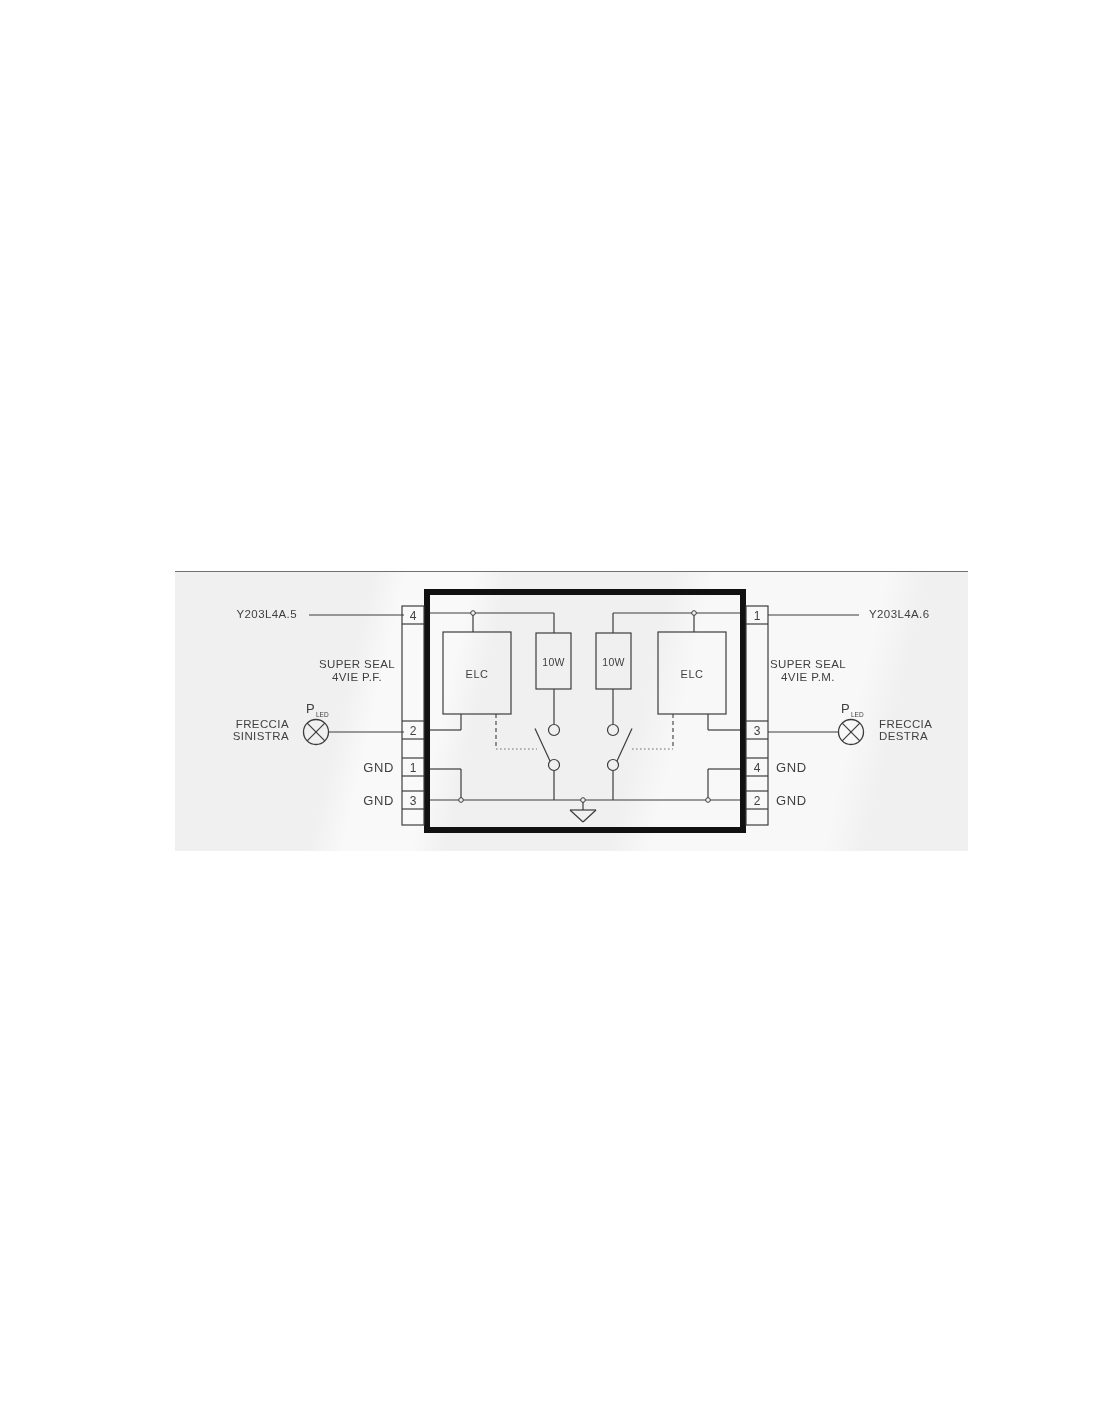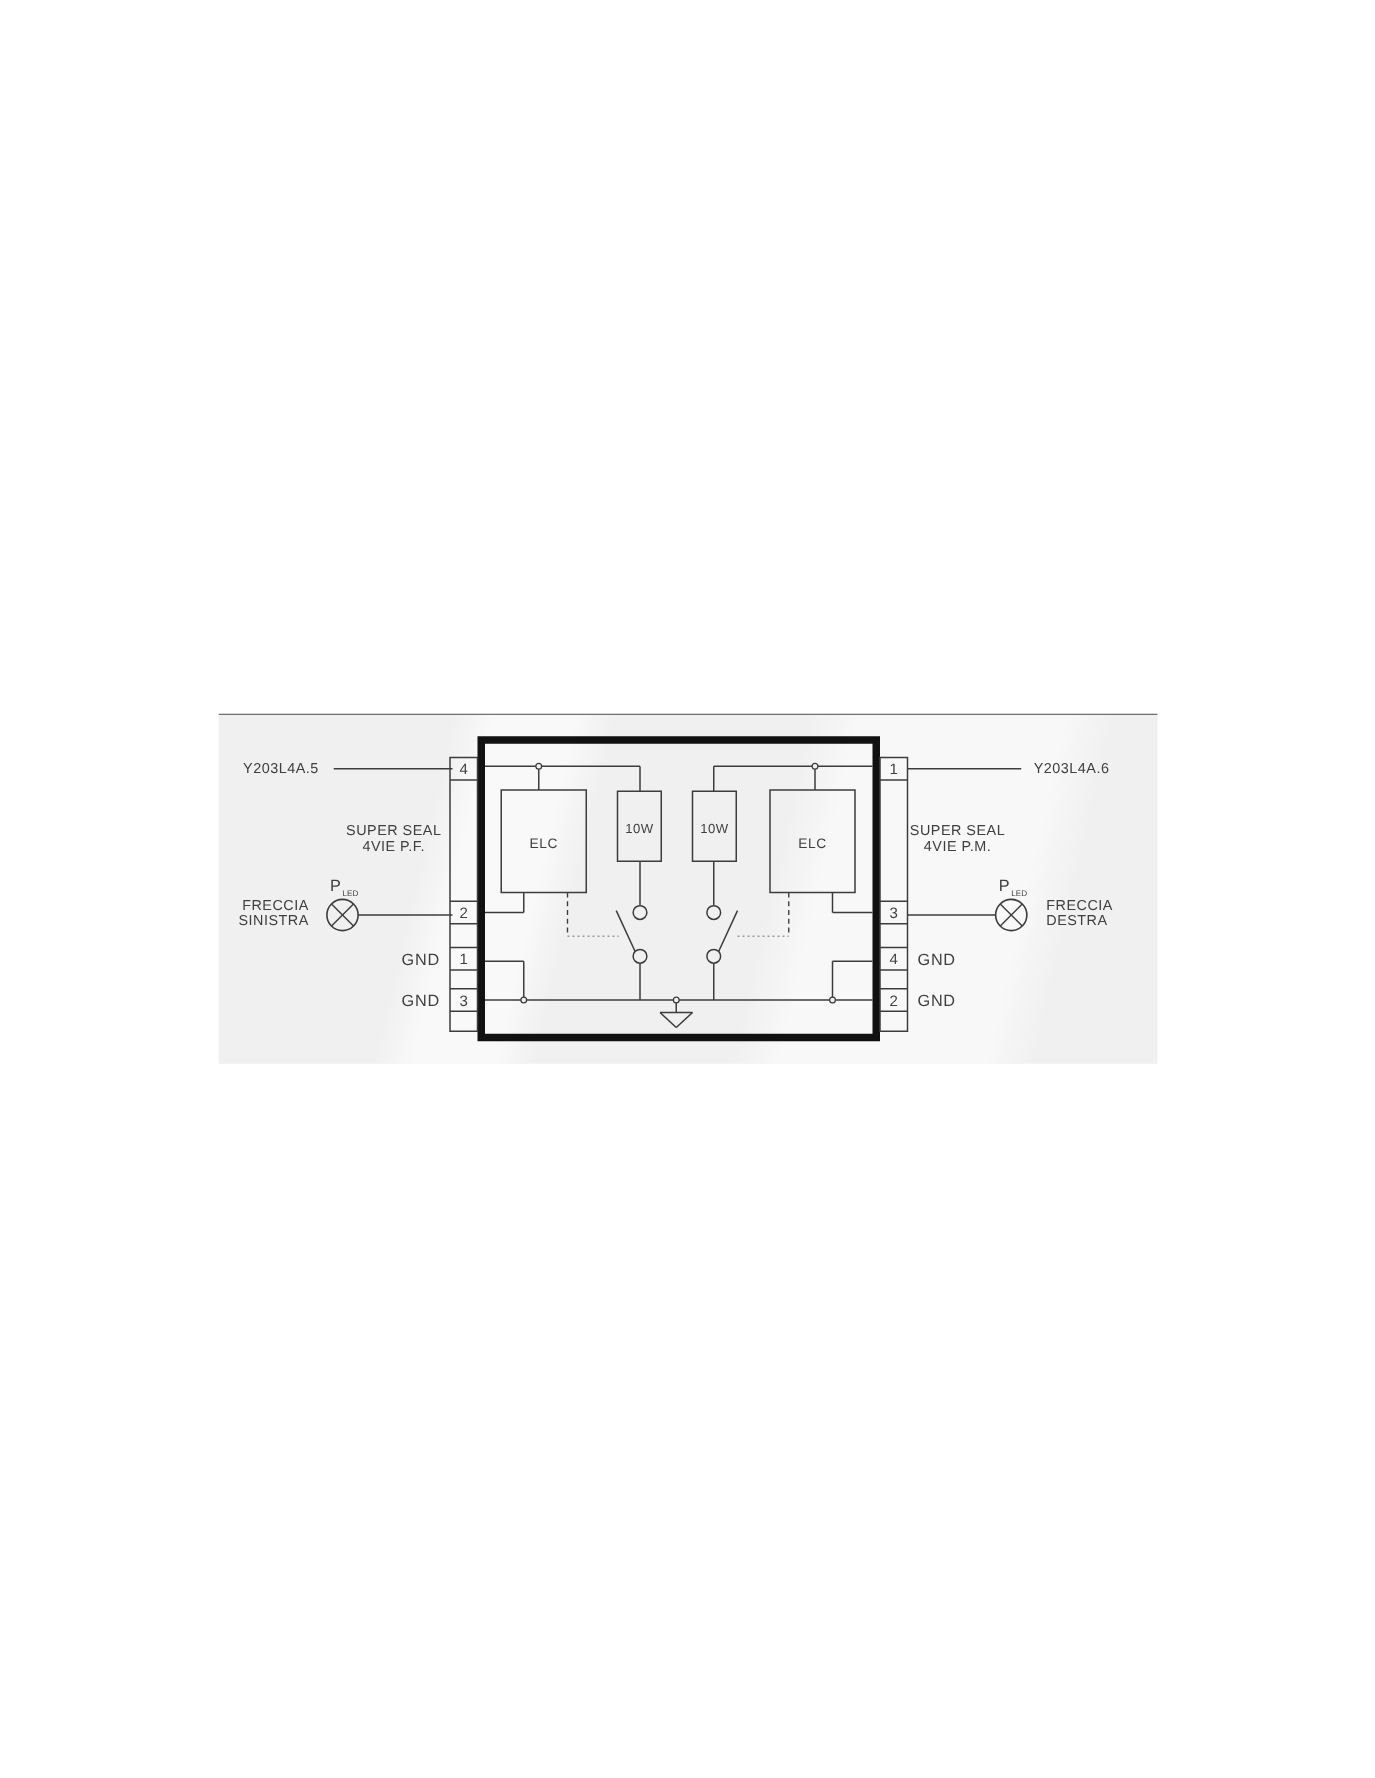--- a/index.html
+++ b/index.html
@@ -12,20 +12,21 @@
   }
   .panel{
     position:absolute;
     left:175px;top:571px;
     width:751px;height:279px;
     background-color:#f0f0f0;
     background-image:
       linear-gradient(103deg, rgba(255,255,255,0) 23%, rgba(255,255,255,.6) 27%, rgba(255,255,255,.6) 35%, rgba(255,255,255,0) 39%),
       linear-gradient(103deg, rgba(255,255,255,0) 58%, rgba(255,255,255,.55) 63%, rgba(255,255,255,.55) 83%, rgba(255,255,255,0) 88%);
     border-top:1.5px solid #707070;
+    padding-left:42px;
   }
   svg{display:block;}
   .w{stroke:#3c3c3c;stroke-width:1.2;fill:none;stroke-linecap:butt;}
   .thick{stroke:#111111;stroke-width:6;fill:none;}
   .cell{stroke:#3c3c3c;stroke-width:1.2;fill:none;}
   .dashv{stroke:#3c3c3c;stroke-width:1.1;fill:none;stroke-dasharray:4,3;}
   .doth{stroke:#9a9a9a;stroke-width:1.3;fill:none;stroke-dasharray:1.6,2.4;}
   .node{fill:#f0f0f0;stroke:#3c3c3c;stroke-width:1;}
   .sw{fill:none;stroke:#3c3c3c;stroke-width:1.2;}
   .lampc{fill:none;stroke:#3c3c3c;stroke-width:1.3;}

